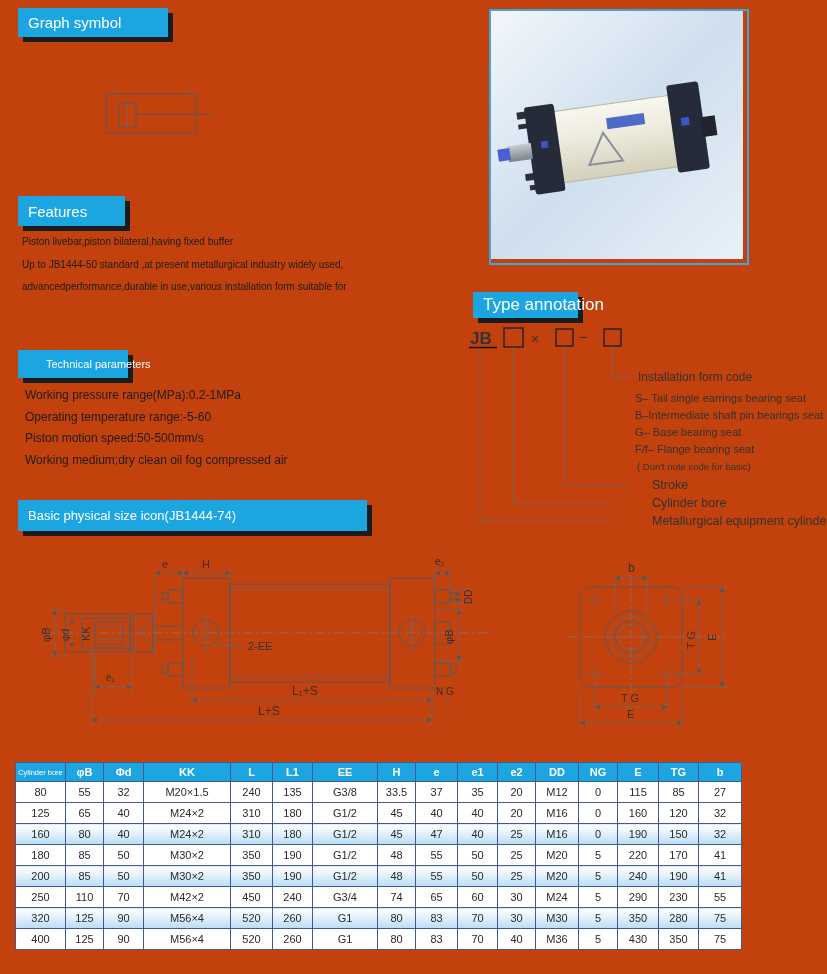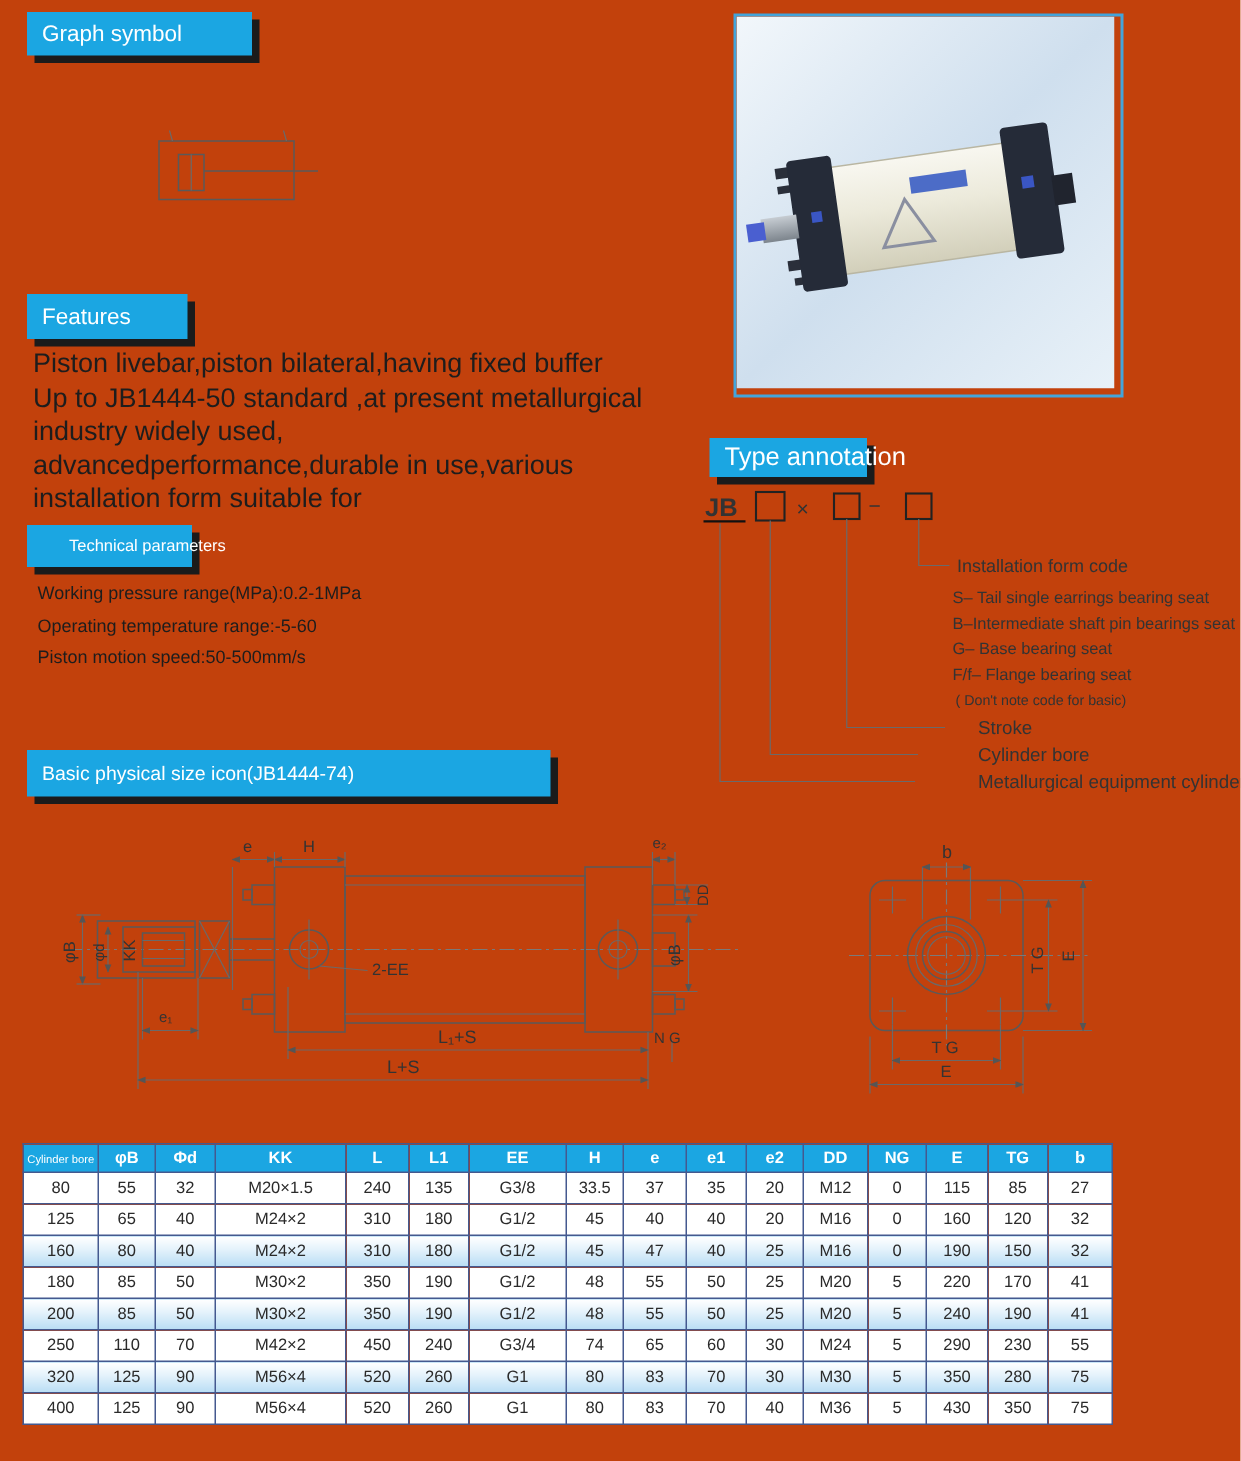--- a/index.html
+++ b/index.html
@@ -11,21 +11,21 @@
        box-shadow:5px 5px 0 var(--hdr-shadow,#1b1b1b);
        display:flex;align-items:center;padding:0 10px;box-sizing:border-box;
        white-space:nowrap;}
   #hdr-graph   {left:18px;top:8px;  width:150px;height:29px;font-size:15px;}
   #hdr-features{left:18px;top:196px;width:107px;height:30px;font-size:15px;}
   #hdr-tech    {left:18px;top:350px;width:110px;height:28px;font-size:11px;padding-left:28px;}
   #hdr-basic   {left:18px;top:500px;width:349px;height:31px;font-size:13px;}
   #hdr-type    {left:473px;top:292px;width:105px;height:26px;font-size:17px;}
 
   .textblock{position:absolute;color:#1d1d1d;}
-  #features-text{left:22px;top:231px;font-size:18px;line-height:22.5px;width:450px;}
+  #features-text{left:22px;top:231px;font-size:10px;line-height:22.5px;width:450px;}
   #tech-text    {left:25px;top:385px;font-size:12px;  line-height:21.5px;width:430px;}
 
   #photo-box{position:absolute;left:489px;top:9px;width:256px;height:252px;
              border:2px solid var(--photo-border,#43a4da);}
 
   svg text{font-family:"Liberation Sans",sans-serif;fill:#333;}
   .dline{stroke:#5a5a5a;stroke-width:1;fill:none;}
   .dthin{stroke:#6a6a6a;stroke-width:0.8;fill:none;}
   .cl{stroke:#7a7a7a;stroke-width:0.8;fill:none;stroke-dasharray:10 3 2 3;}
 
@@ -65,20 +65,21 @@
   <div class="textblock" id="features-text">
     <div>Piston livebar,piston bilateral,having fixed buffer</div>
     <div>Up to JB1444-50 standard ,at present metallurgical industry widely used,</div>
     <div>advancedperformance,durable in use,various installation form suitable for</div>
   </div>
 
   <div class="textblock" id="tech-text">
     <div>Working pressure range(MPa):0.2-1MPa</div>
     <div>Operating temperature range:-5-60</div>
     <div>Piston motion speed:50-500mm/s</div>
+    <div>Working medium;dry clean oil fog compressed air</div>
   </div>
 
   <div id="photo-box">
     <svg width="252" height="248">
       <defs>
         <linearGradient id="bgph" x1="0" y1="0" x2="1" y2="1">
           <stop offset="0" stop-color="#f2f7fb"></stop>
           <stop offset="0.5" stop-color="#cfdfee"></stop>
           <stop offset="1" stop-color="#e8f1f8"></stop>
         </linearGradient>

